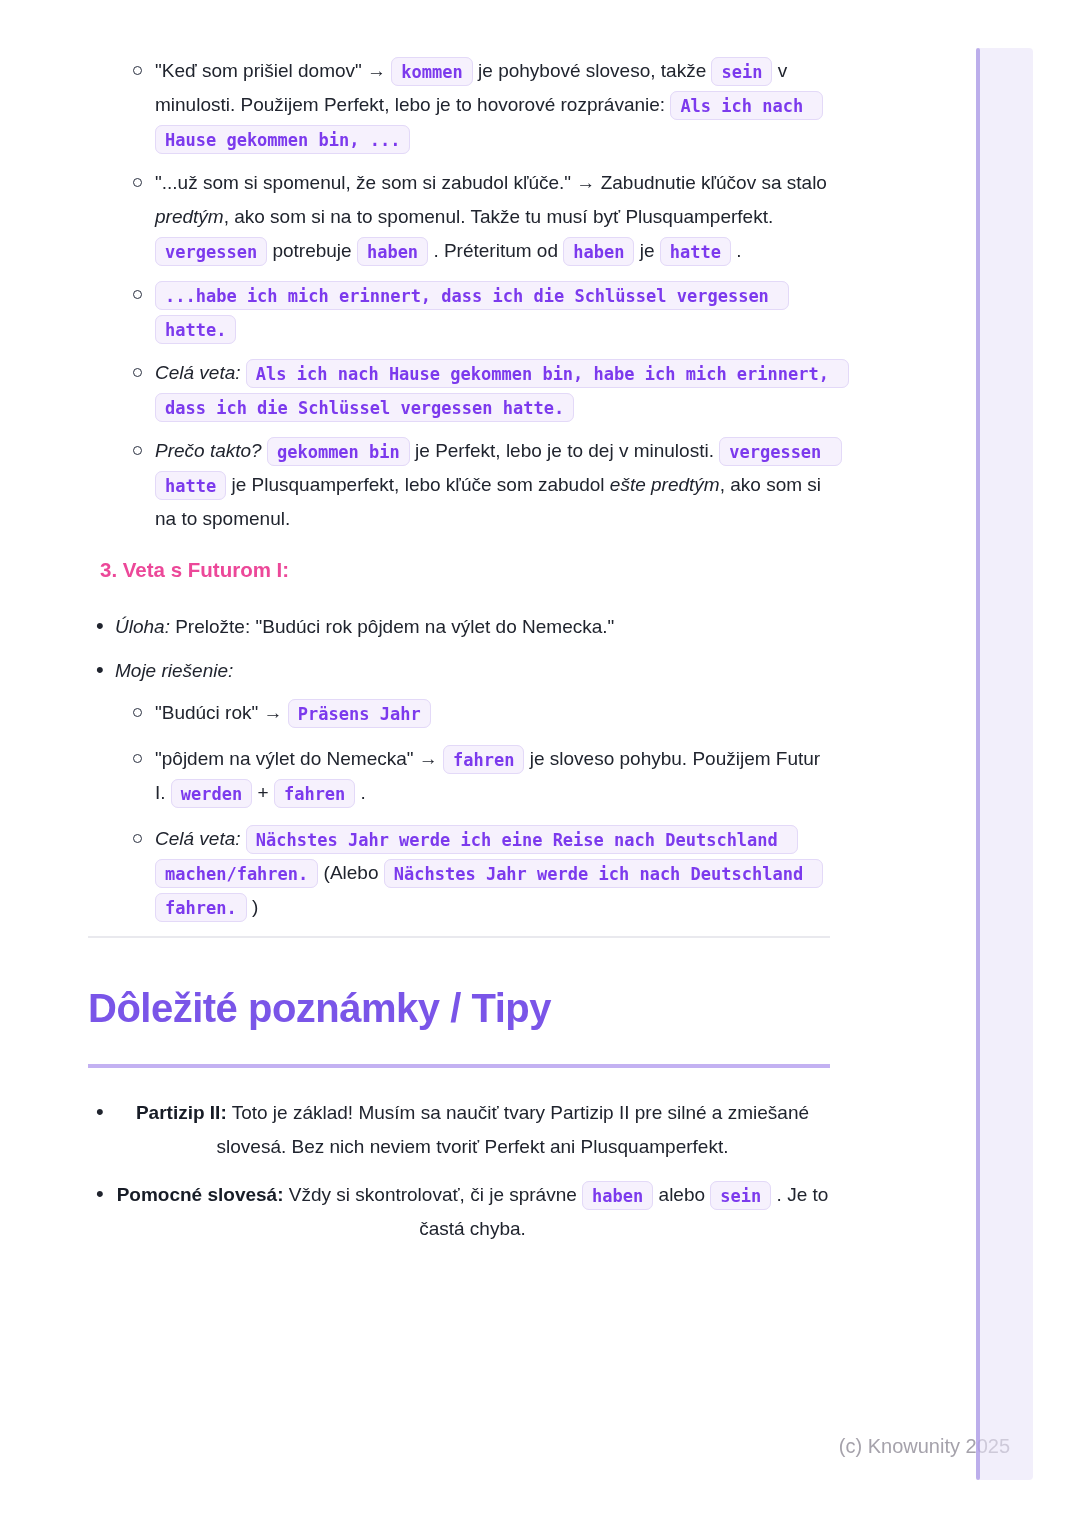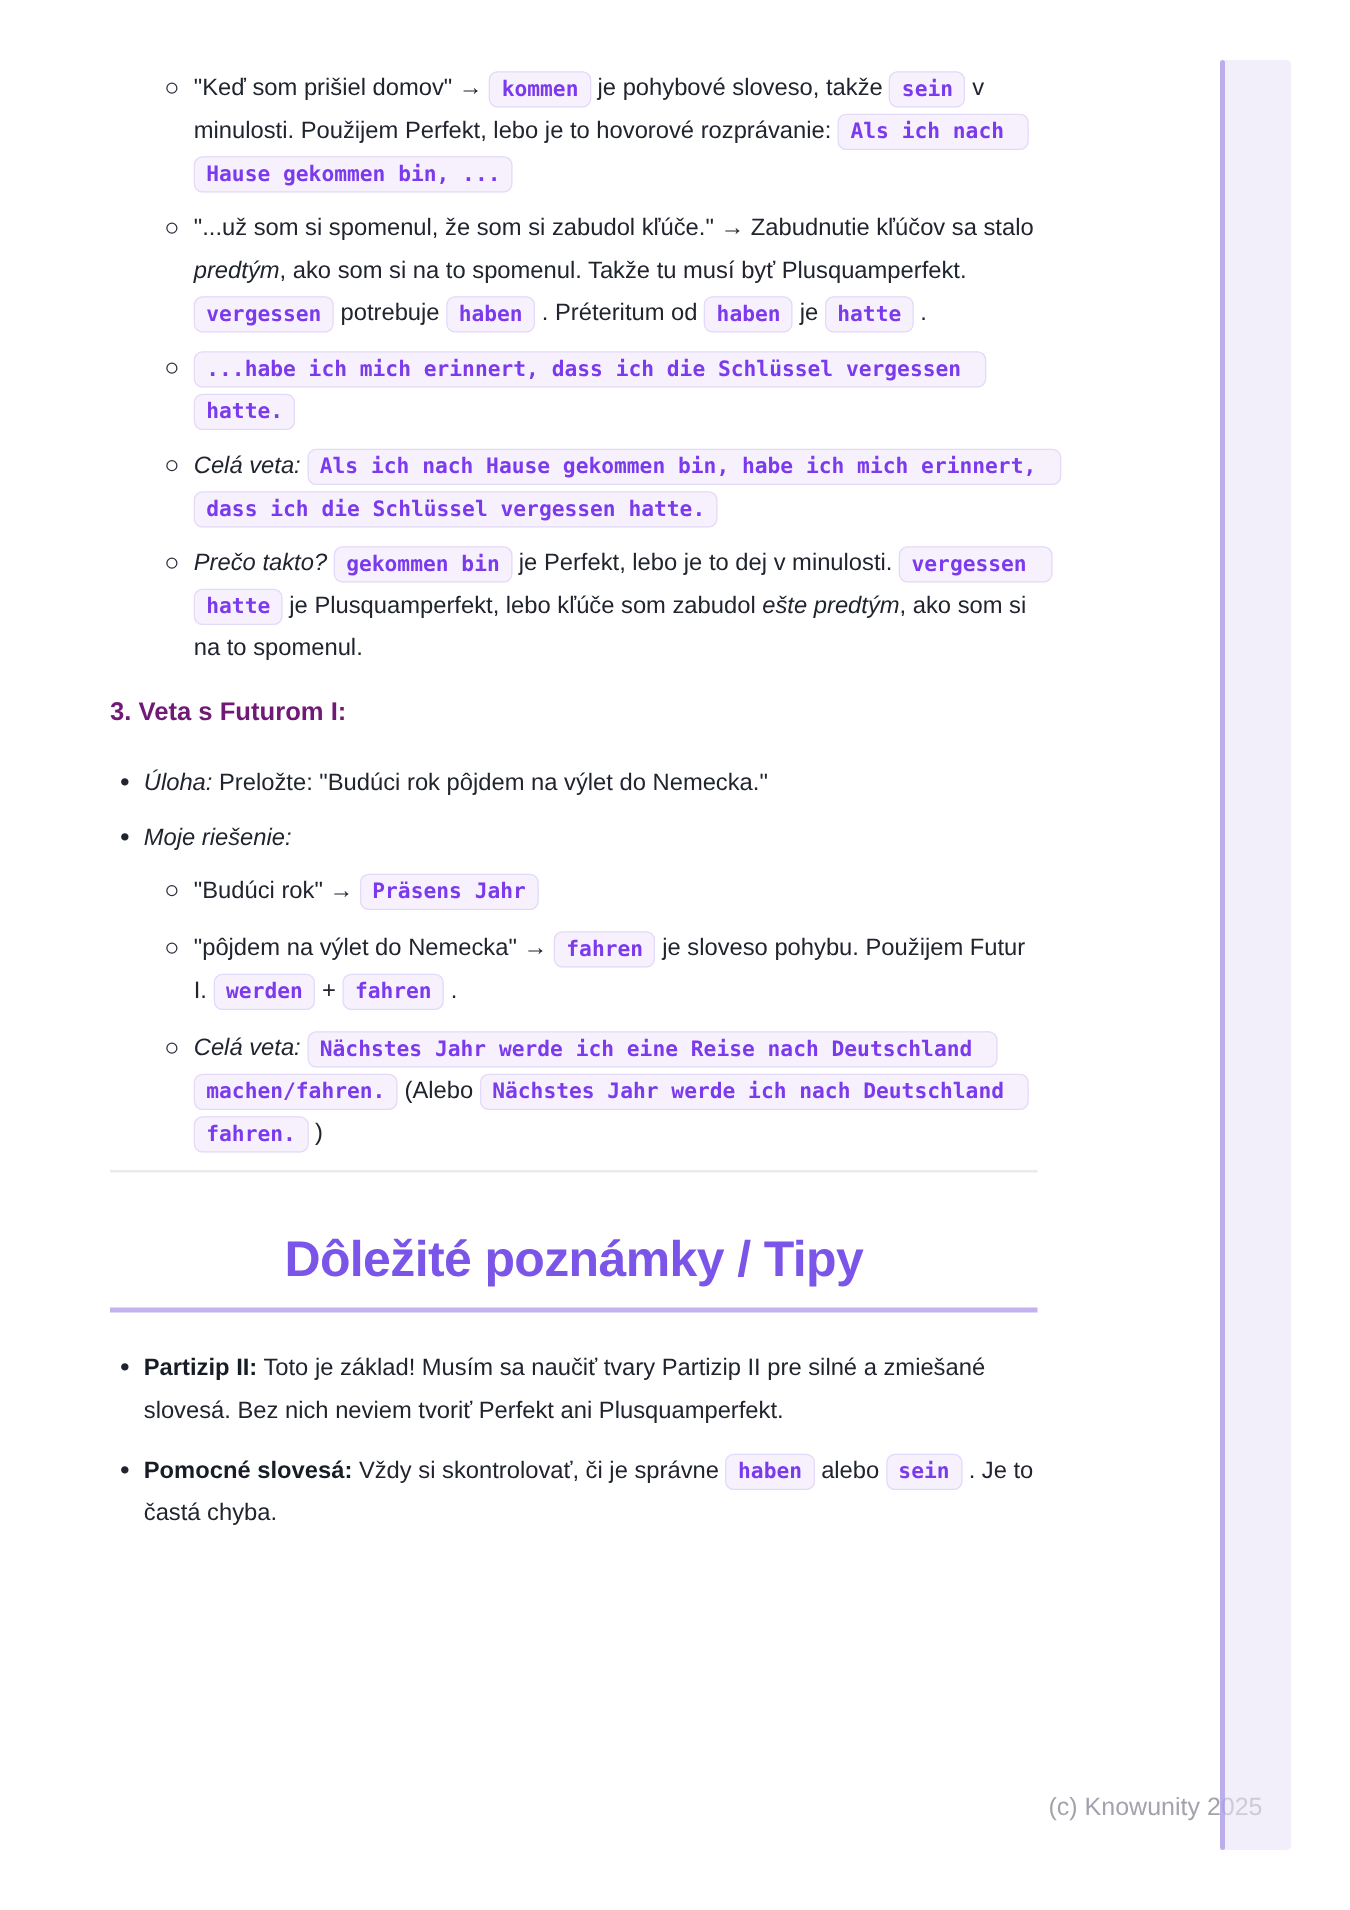--- a/index.html
+++ b/index.html
@@ -28,33 +28,32 @@
     font-size:17px; font-weight:700; color:var(--codeText,#7c3aed);
     background:var(--codeBg,#f6f1fd);
     border:1.5px solid var(--codeBorder,#e3d9f8);
     border-radius:7px; padding:3.5px 9px;
     -webkit-box-decoration-break:clone; box-decoration-break:clone;
     white-space:pre-wrap;
   }
   em { font-style:italic;text-align:center; }
   strong { font-weight:700; color:#171c26; }
   h3.section-heading {
-    font-size:20.5px; line-height:28px; font-weight:700; color:#701a75;
-    margin:20px 0 26px;
+    font-size:20.5px; line-height:28px; font-weight:700; color:#ec4899;
+    margin:20px 12px 26px;
   }
   hr.divider { height:0; border:0; border-top:2px solid var(--divider,#e9e9ee); margin:0; }
   h1.tips-title {
     font-size:40px; line-height:48px; font-weight:800; letter-spacing:-0.5px;
     color:var(--accent,#7a55e8);
-    margin:46px 0 0; padding-bottom:14px;
+    margin:46px 0 0; padding-bottom:32px;
     border-bottom:4px solid var(--underline,#c3b1f2);
-    text-align:center;
   }
   ul.tips { margin-top:28px; }
-  ul.tips > li { margin-bottom:14px; }
+  ul.tips > li { margin-bottom:14px;text-align:center; }
   .watermark {
     position:absolute; right:70px; top:1436px;
     font-size:20px; line-height:20px; color:var(--wm,#a5a2ab);
   }
   .scroll-track {
     position:absolute; left:976px; top:48px; width:57px; height:1432px;
     background:var(--track,rgba(234,228,248,0.6)); border-radius:4px;
   }
   .scroll-thumb {
     position:absolute; left:0; top:0; width:4px; height:100%;

